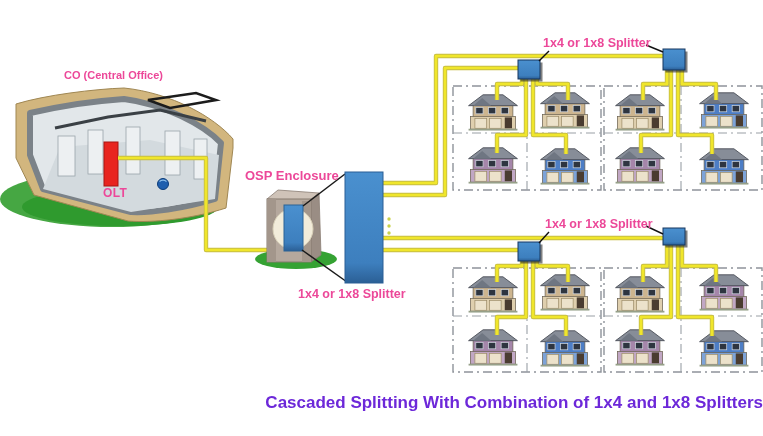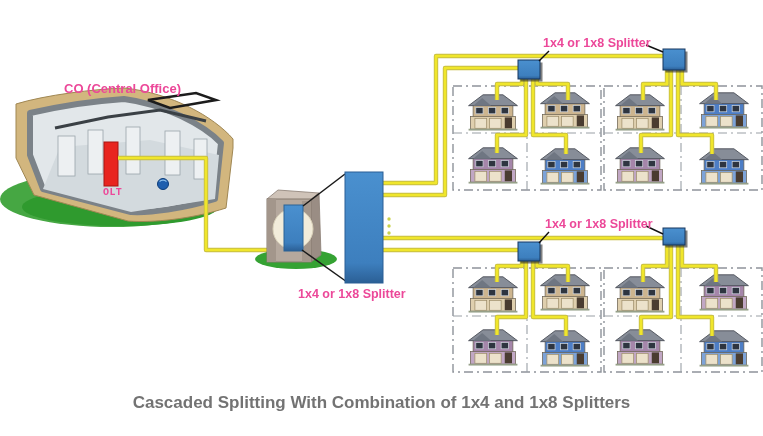--- a/index.html
+++ b/index.html
@@ -1,27 +1,27 @@
 <!DOCTYPE html>
 <html><head>
 <meta charset="utf-8">
 <style>
   html,body{margin:0;padding:0;background:#fff;}
   .stage{position:relative;width:763px;height:436px;background:#ffffff;overflow:hidden;
          font-family:"Liberation Sans",sans-serif;}
   .stage svg{position:absolute;left:0;top:0;}
   .lbl{position:absolute;font:700 12.5px/1.15 "Liberation Sans",sans-serif;color:#ec4899;white-space:nowrap;}
-  #lbl-co{left:64px;top:82px;font-size:13px;}
-  #lbl-olt{left:103px;top:187px;font-size:10px;letter-spacing:.4px;font-family:Liberation Mono, monospace;}
+  #lbl-co{left:64px;top:69px;font-size:11px;}
+  #lbl-olt{left:103px;top:187px;font-size:12px;letter-spacing:.4px;}
   #lbl-osp{left:245px;top:169px;font-size:13px;}
   #lbl-main{left:298px;top:287px;}
   #lbl-top{left:543px;top:36px;}
   #lbl-bottom{left:545px;top:217px;}
-  .caption{position:absolute;left:0;width:100%;top:393px;text-align:center;
-           font:700 17px "Liberation Sans",sans-serif;color:#737373;}
+  .caption{position:absolute;left:0;width:100%;top:393px;text-align:right;
+           font:700 17px "Liberation Sans",sans-serif;color:#6d28d9;}
   
   #cables path{stroke:#f0e62b;stroke-width:2.6;fill:none;stroke-linejoin:round;}
   .cable-outline path{stroke:#c6bd45;stroke-width:4.4;fill:none;stroke-linejoin:round;}
   
   .h-tan{--wall:#cdb58f;--wall2:#dfcfae;}
   .h-mauve{--wall:#a586aa;--wall2:#c1a7c4;}
   .h-blue{--wall:#4d7ec6;--wall2:#7da3d8;}
 </style>
 </head>
 <body>
@@ -202,18 +202,19 @@
   <g stroke="#111" stroke-width="1.4">
     <line x1="549" y1="51" x2="539" y2="61"></line>
     <line x1="646" y1="45" x2="663" y2="52"></line>
     <line x1="549" y1="232" x2="539" y2="243"></line>
     <line x1="646" y1="226" x2="663" y2="234"></line>
   </g>
 </svg>
 
 <div class="lbl" id="lbl-co">CO (Central Office)</div>
 <div class="lbl" id="lbl-olt">OLT</div>
+<div class="lbl" id="lbl-osp">OSP Enclosure</div>
 <div class="lbl" id="lbl-main">1x4 or 1x8 Splitter</div>
 <div class="lbl" id="lbl-top">1x4 or 1x8 Splitter</div>
 <div class="lbl" id="lbl-bottom">1x4 or 1x8 Splitter</div>
 <div class="caption">Cascaded Splitting With Combination of 1x4 and 1x8 Splitters</div>
 
 </div>
 
 </body></html>

